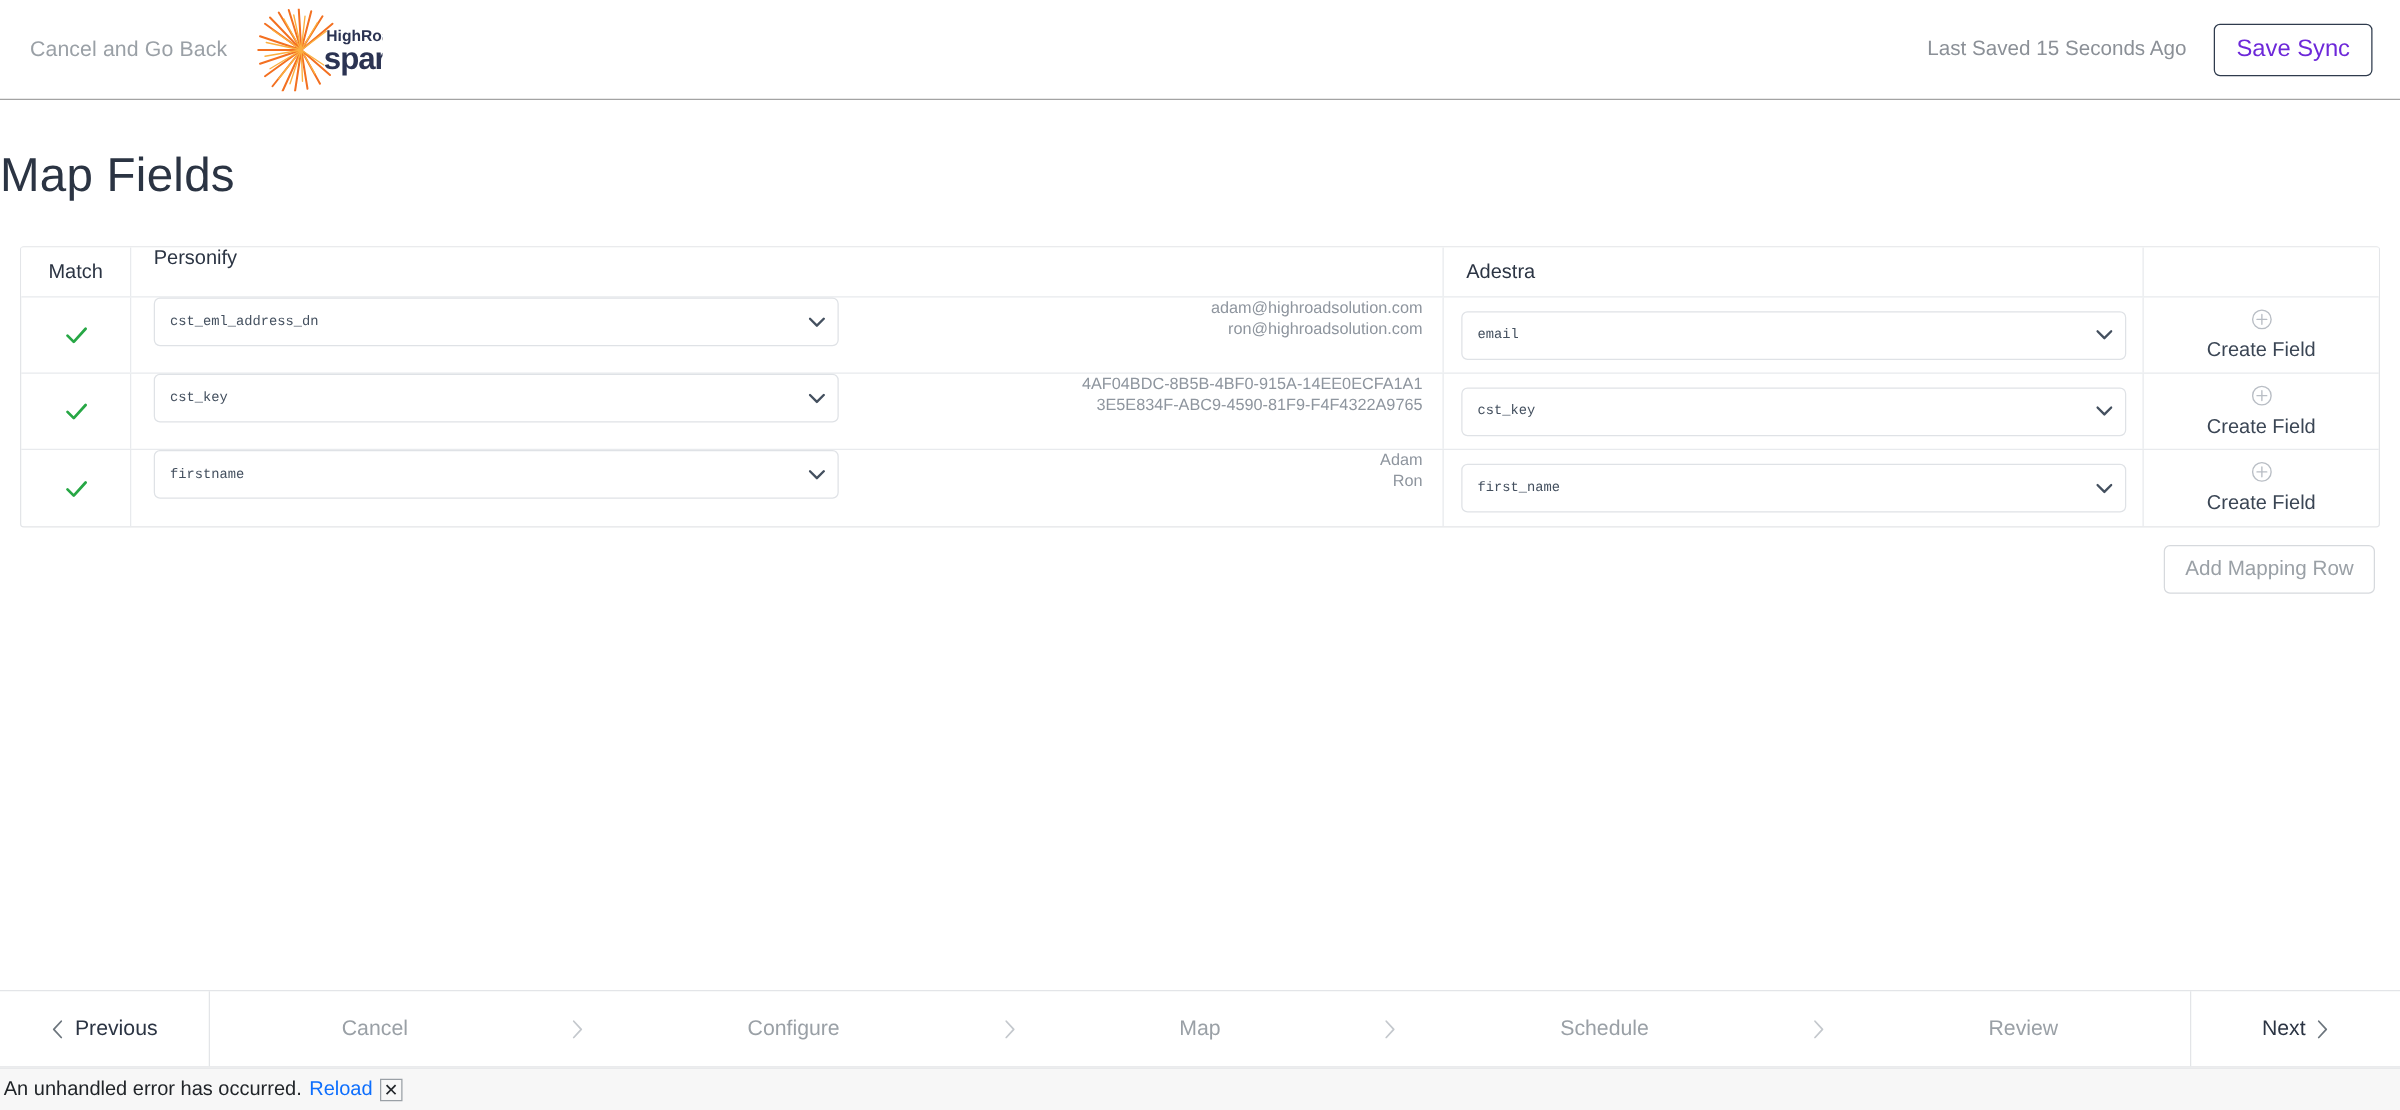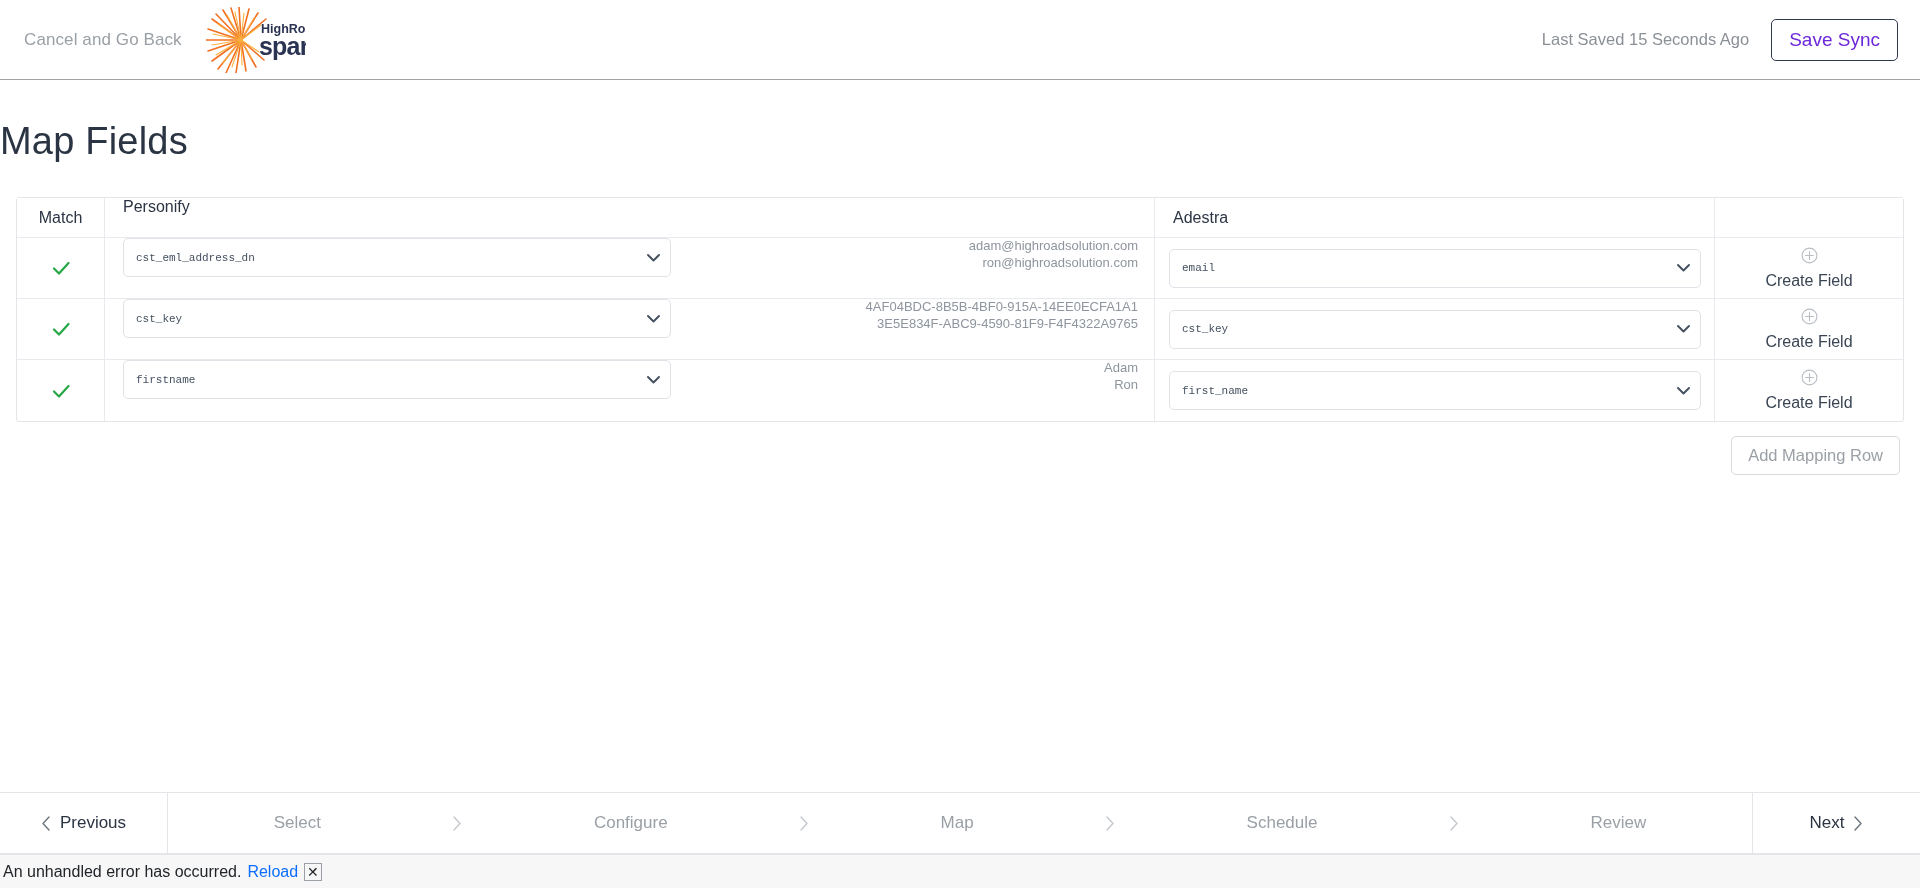--- a/index.html
+++ b/index.html
@@ -482,21 +482,21 @@
 
 <div class="footer">
   <div class="nav-prev">
     <svg width="10" height="15" viewBox="0 0 10 15">
       <path d="M8 1 L2 7.5 L8 14" fill="none" stroke="#6c757d" stroke-width="1.4" stroke-linecap="round" stroke-linejoin="round"></path>
     </svg>
     <span>Previous</span>
   </div>
 
   <div class="steps">
-    <span class="step-item">Select</span>
+    <span class="step-item">Cancel</span>
     <svg class="step-sep" width="10" height="15" viewBox="0 0 10 15">
       <path d="M2 1 L8 7.5 L2 14" fill="none" stroke="#c4c8cd" stroke-width="1.4" stroke-linecap="round" stroke-linejoin="round"></path>
     </svg>
     <span class="step-item">Configure</span>
     <svg class="step-sep" width="10" height="15" viewBox="0 0 10 15">
       <path d="M2 1 L8 7.5 L2 14" fill="none" stroke="#c4c8cd" stroke-width="1.4" stroke-linecap="round" stroke-linejoin="round"></path>
     </svg>
     <span class="step-item">Map</span>
     <svg class="step-sep" width="10" height="15" viewBox="0 0 10 15">
       <path d="M2 1 L8 7.5 L2 14" fill="none" stroke="#c4c8cd" stroke-width="1.4" stroke-linecap="round" stroke-linejoin="round"></path>

